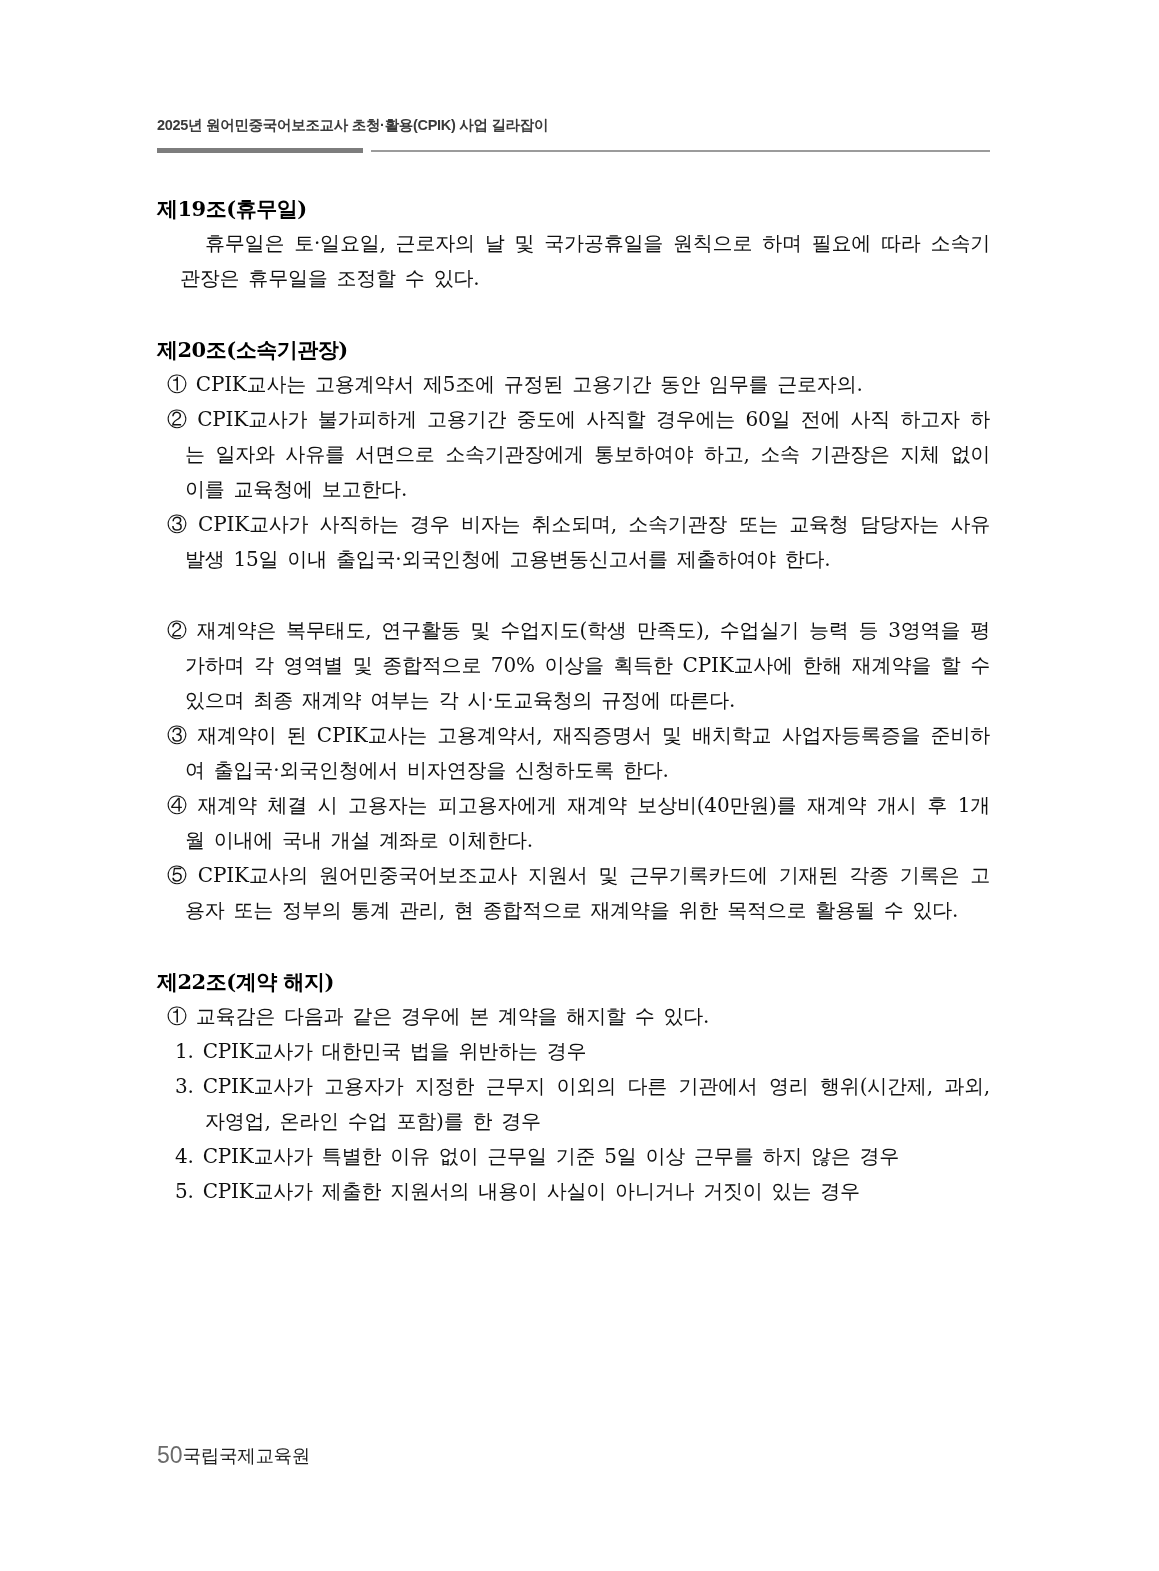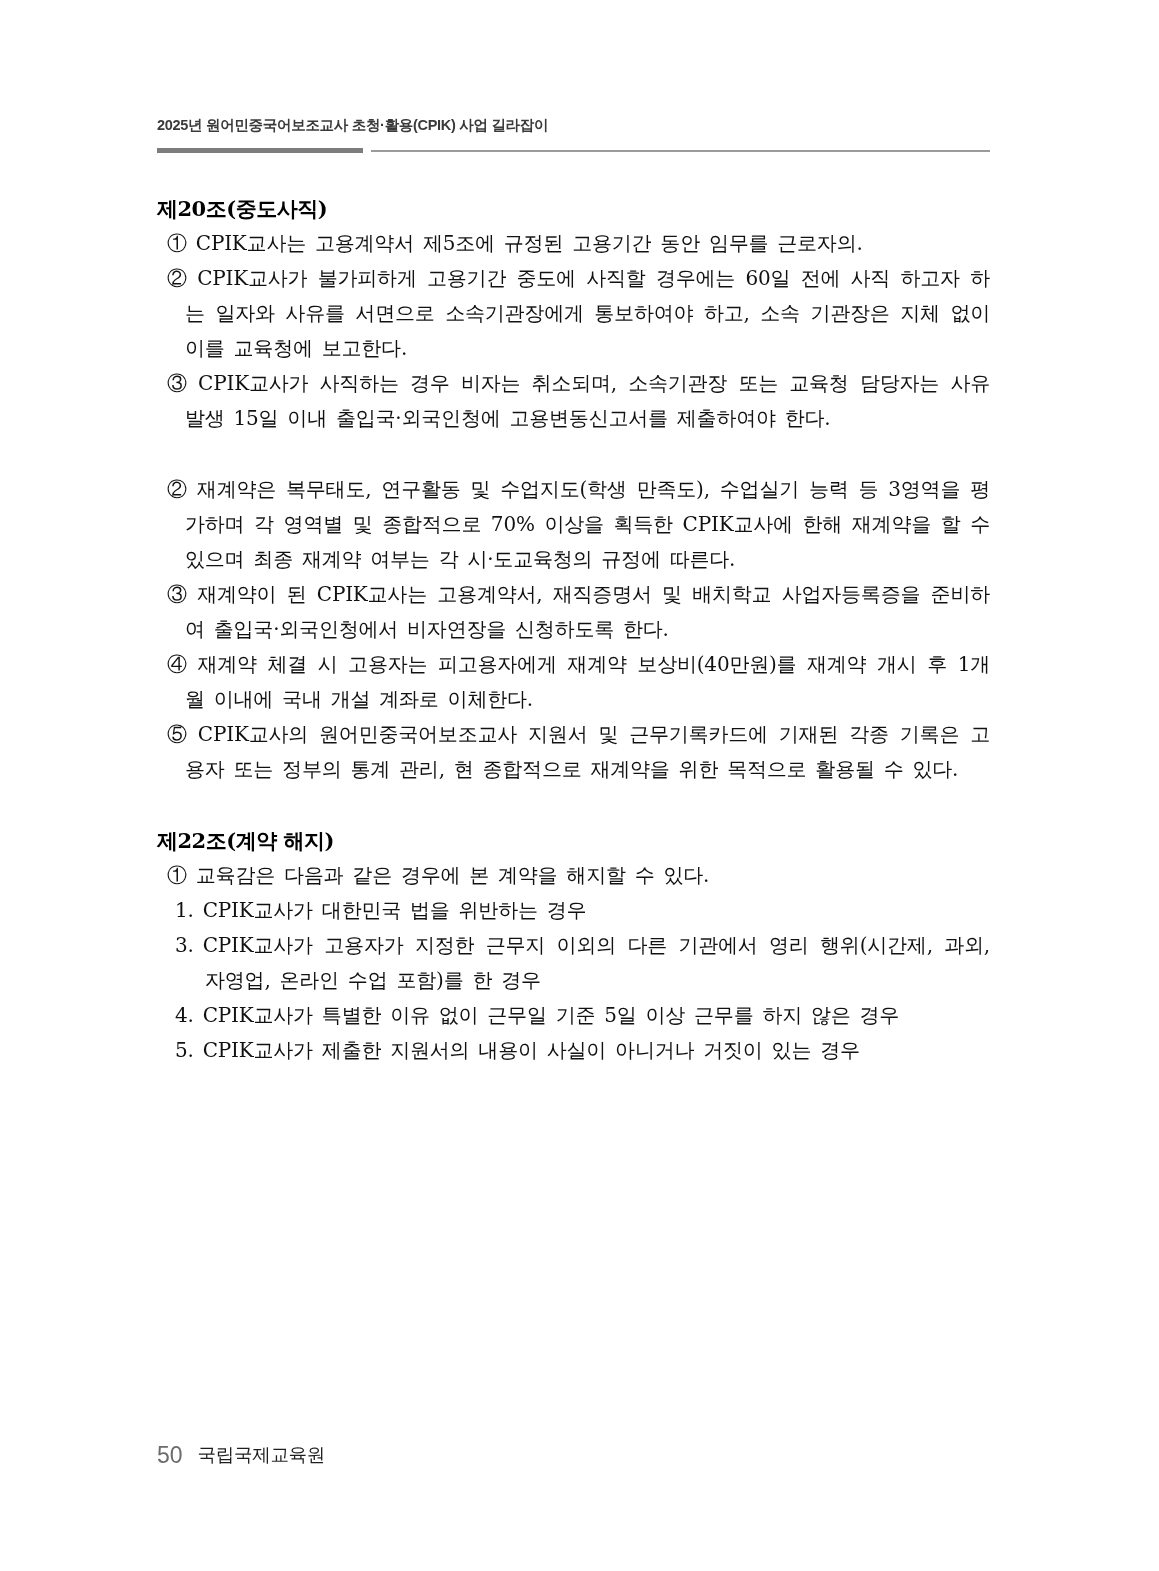--- a/index.html
+++ b/index.html
@@ -56,44 +56,48 @@
   .item { padding-left: 28px; text-indent: -18px; }
   .item .marker { margin-right: 9px; }
   .sub  { padding-left: 48px; text-indent: -30px; }
   .sub .marker { margin-right: 9px; }
   
   footer {
     position: absolute;
     left: 157px;
     top: 1442px;
     display: flex;
-    align-items: flex-start;
+    align-items: center;
     font-family: "Liberation Sans", sans-serif;
   }
   .pnum { font-size: 23px; color: #6b6b6b; }
-  .org  { font-size: 18.5px; color: #1d1d1d; margin-left: 15px; letter-spacing: -0.3px; }
+  .org  { font-size: 18.5px; color: #1d1d1d; margin-left: 0; letter-spacing: -0.3px; }
 </style>
 </head>
 <body>
 
 <div class="page">
 
   <header>
     <div class="htitle">2025년 원어민중국어보조교사 초청·활용(CPIK) 사업 길라잡이</div>
     <div class="hrule">
       <span class="thick"></span>
       <span class="thin"></span>
     </div>
   </header>
 
   <main>
 
+    <section>
+      <h2>제19조(휴무일)</h2>
+      <p class="para">휴무일은 토·일요일, 근로자의 날 및 국가공휴일을 원칙으로 하며 필요에 따라 소속기관장은 휴무일을 조정할 수 있다.</p>
+    </section>
 
     <section>
-      <h2>제20조(중도사직)</h2>
+      <h2>제20조(소속기관장)</h2>
       <div class="item"><span class="marker">①</span><span>CPIK교사는 고용계약서 제5조에 규정된 고용기간 동안 임무를 근로자의.</span></div>
       <div class="item"><span class="marker">②</span><span>CPIK교사가 불가피하게 고용기간 중도에 사직할 경우에는 60일 전에 사직 하고자 하는 일자와 사유를 서면으로 소속기관장에게 통보하여야 하고, 소속 기관장은 지체 없이 이를 교육청에 보고한다.</span></div>
       <div class="item"><span class="marker">③</span><span>CPIK교사가 사직하는 경우 비자는 취소되며, 소속기관장 또는 교육청 담당자는 사유 발생 15일 이내 출입국·외국인청에 고용변동신고서를 제출하여야 한다.</span></div>
     </section>
 
     <section>
       <div class="item"><span class="marker">②</span><span>재계약은 복무태도, 연구활동 및 수업지도(학생 만족도), 수업실기 능력 등 3영역을 평가하며 각 영역별 및 종합적으로 70% 이상을 획득한 CPIK교사에 한해 재계약을 할 수 있으며 최종 재계약 여부는 각 시·도교육청의 규정에 따른다.</span></div>
       <div class="item"><span class="marker">③</span><span>재계약이 된 CPIK교사는 고용계약서, 재직증명서 및 배치학교 사업자등록증을 준비하여 출입국·외국인청에서 비자연장을 신청하도록 한다.</span></div>
       <div class="item"><span class="marker">④</span><span>재계약 체결 시 고용자는 피고용자에게 재계약 보상비(40만원)를 재계약 개시 후 1개월 이내에 국내 개설 계좌로 이체한다.</span></div>
       <div class="item"><span class="marker">⑤</span><span>CPIK교사의 원어민중국어보조교사 지원서 및 근무기록카드에 기재된 각종 기록은 고용자 또는 정부의 통계 관리, 현 종합적으로 재계약을 위한 목적으로 활용될 수 있다.</span></div>

